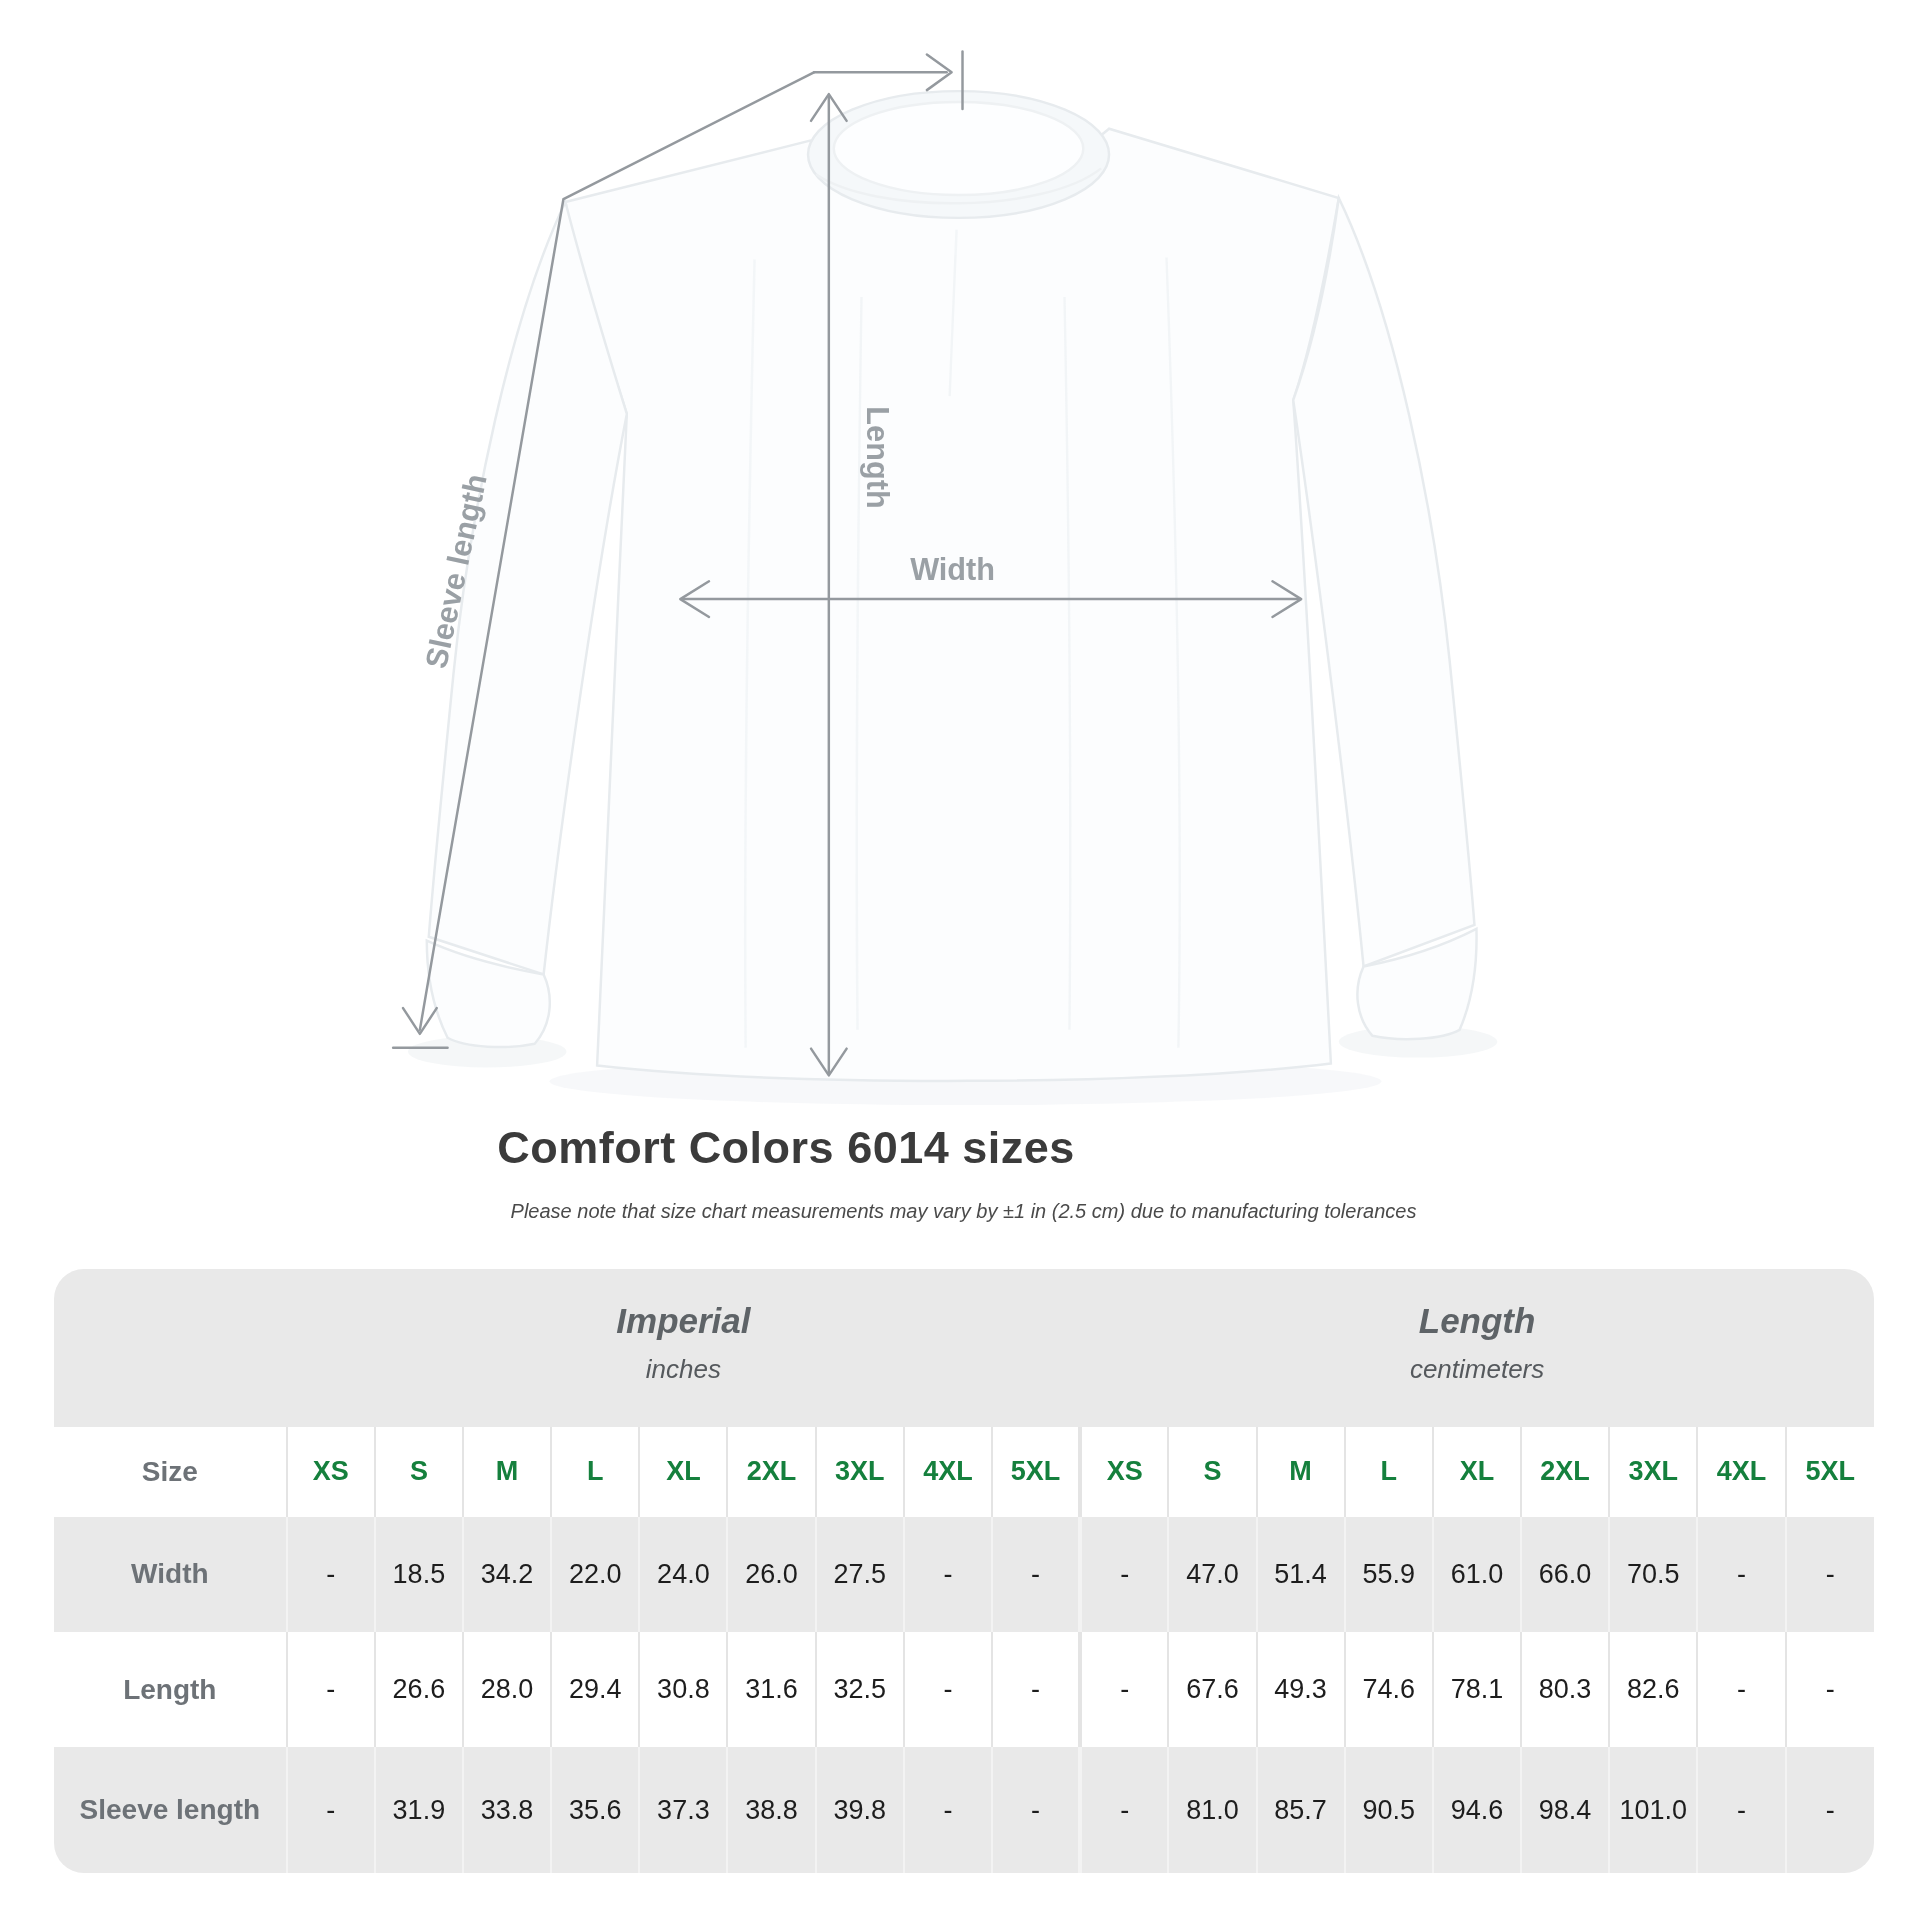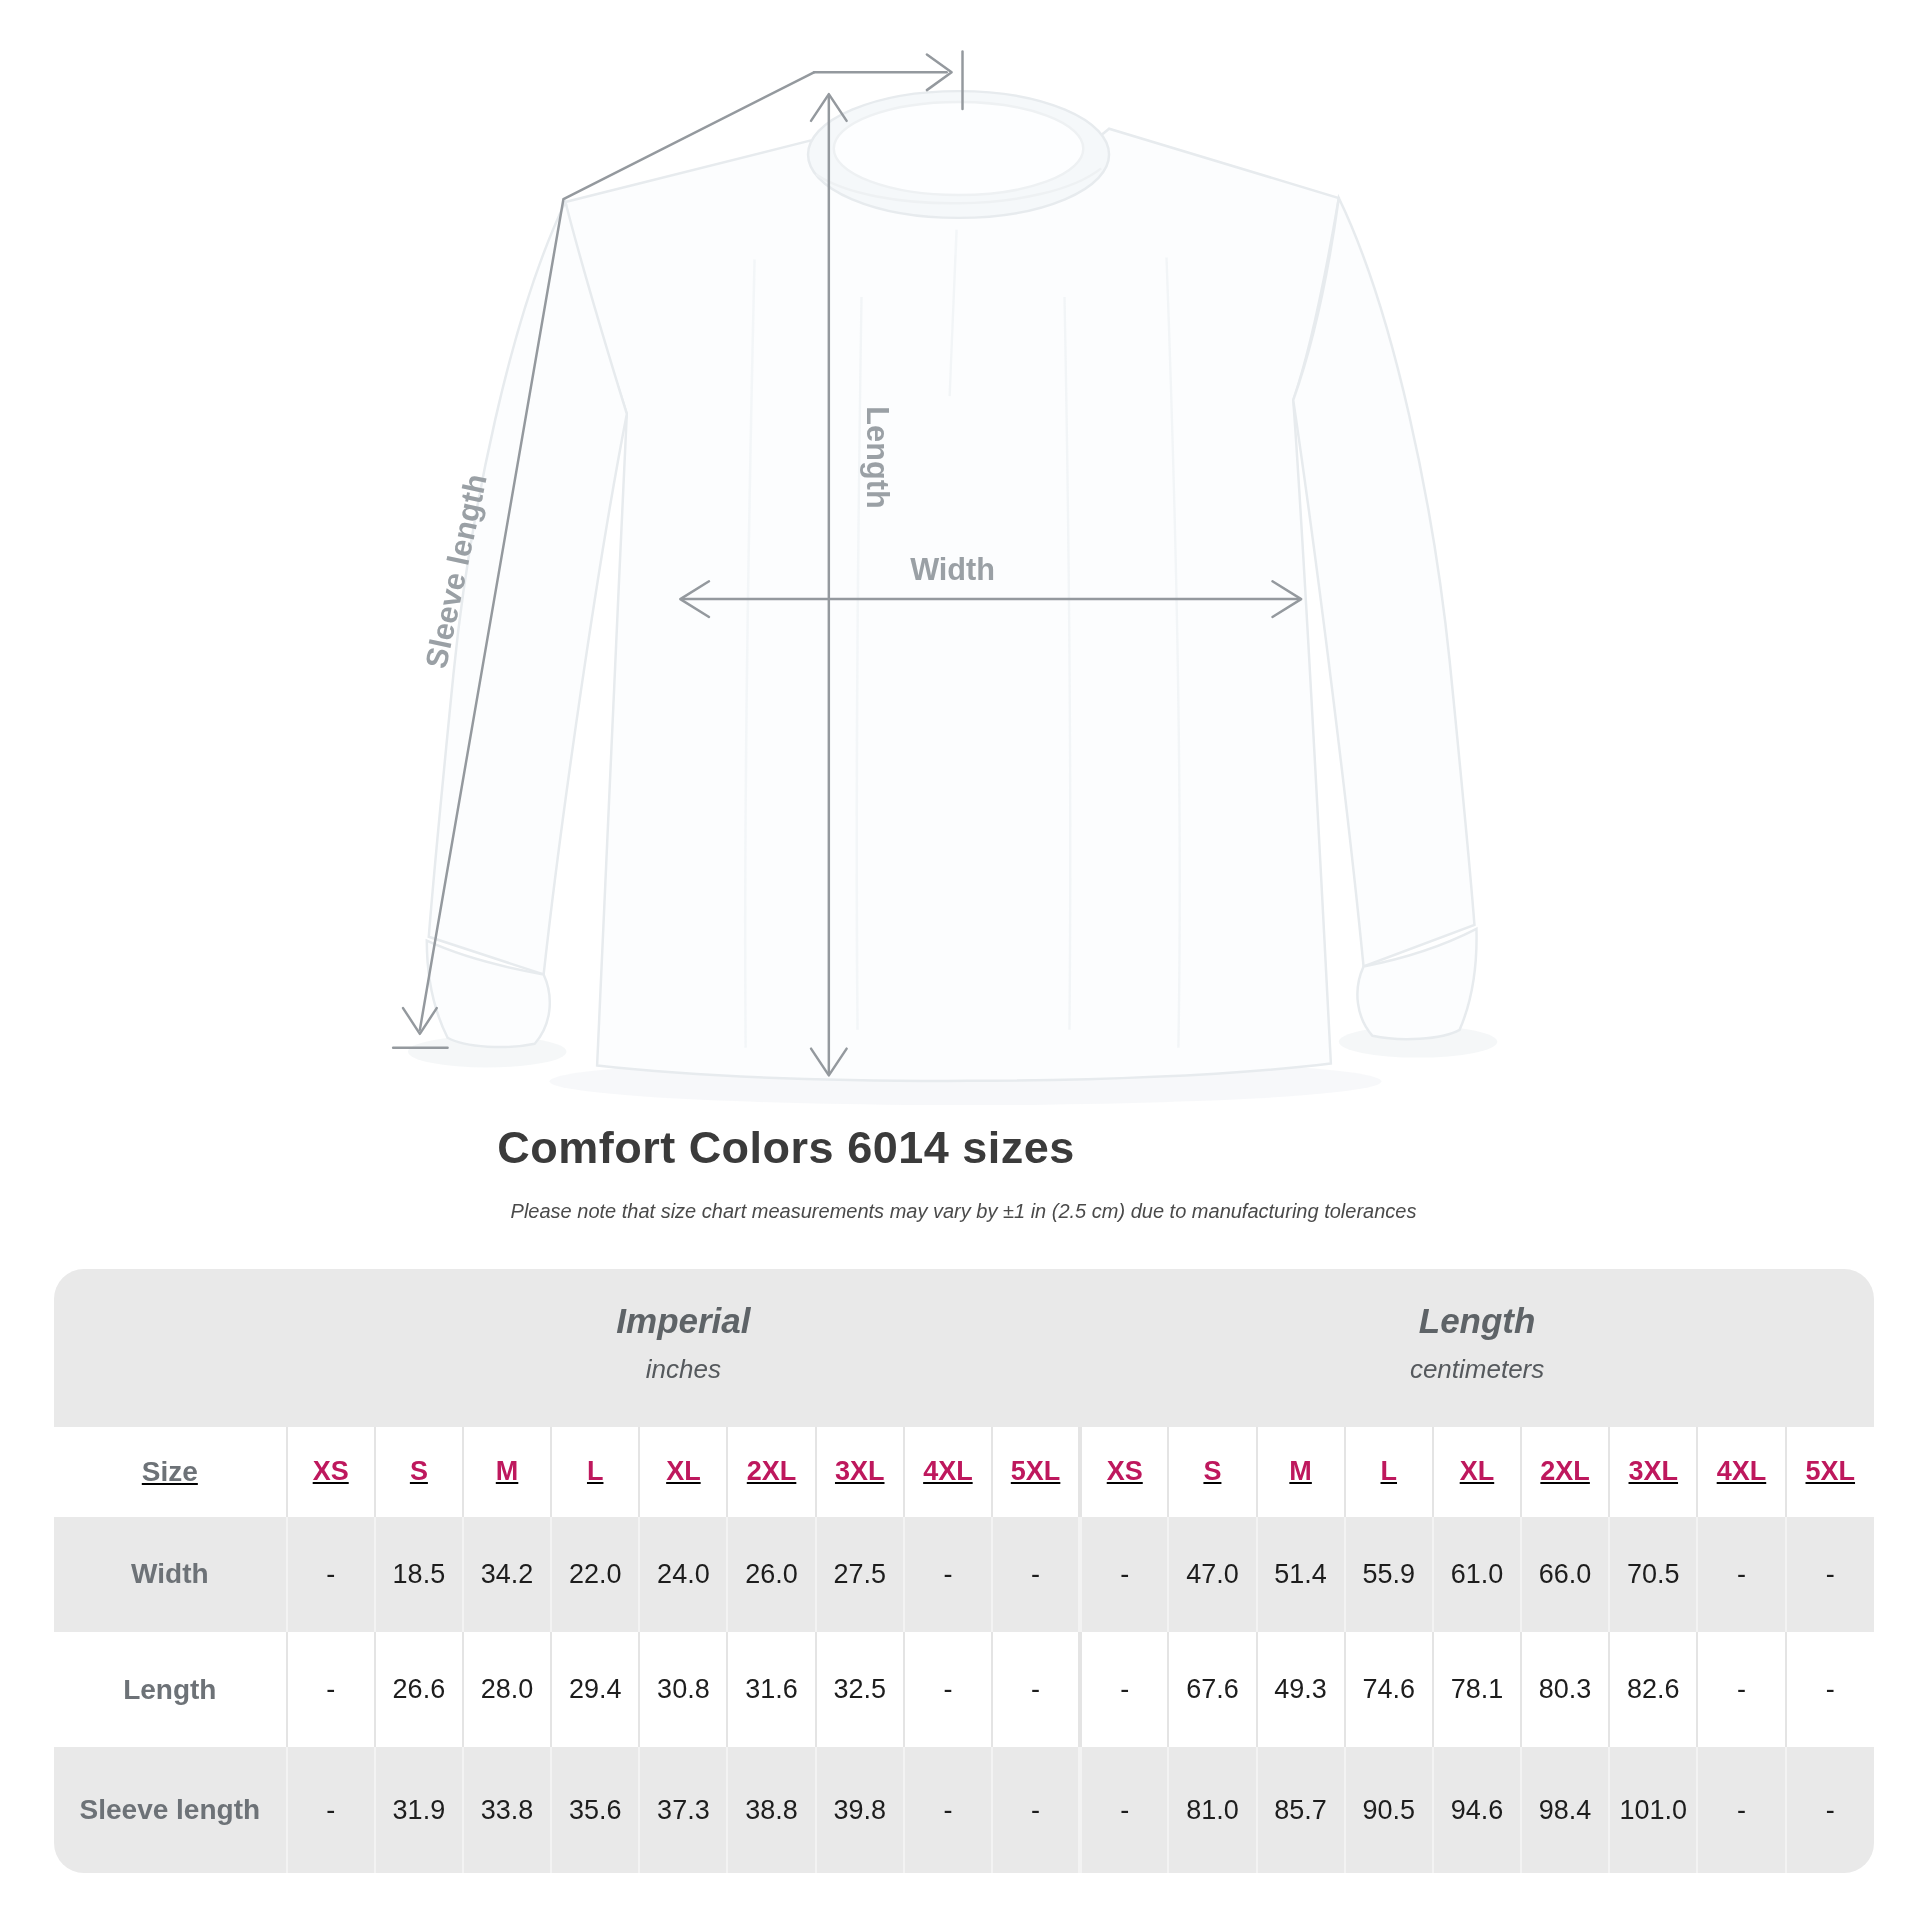--- a/index.html
+++ b/index.html
@@ -17,30 +17,30 @@
          border-radius:30px;overflow:hidden;background:#ffffff;}
   table.size-table{width:100%;height:100%;border-collapse:collapse;table-layout:fixed;}
   col.c-label{width:12.78%;}
   col.c-size{width:4.845%;}
 
   tr.group-row td{background:#e9e9e9;vertical-align:top;text-align:center;padding-top:30px;}
   tr.group-row{height:158px;}
   .g-label{font-size:35px;font-weight:bold;font-style:italic;color:#5e6367;line-height:44px;}
   .g-unit{font-size:26px;font-style:italic;color:#55595d;line-height:32px;margin-top:10px;}
 
-  tr.head-row{height:85px;text-decoration:underline;}
+  tr.head-row{height:85px;}
   tr.head-row td{background:#ffffff;}
   tr.data-row{height:109px;}
   tr.data-row:last-child{height:119px;}
   tr.gray-row td{background:#e9e9e9;}
   tr.white-row td{background:#ffffff;}
 
   td{text-align:center;vertical-align:middle;}
   td.row-label{font-size:28px;font-weight:bold;color:#6d7277;}
-  td.size-cell{font-size:27px;font-weight:bold;color:#be185d;}
+  td.size-cell{font-size:27px;font-weight:bold;color:#15803d;}
   td.value-cell{font-size:27px;color:#1d1d1d;}
 
   
   tr.head-row td + td, tr.white-row td + td{border-left:2px solid #e4e4e4;}
   tr.gray-row td + td{border-left:2px solid #f3f3f3;}
   tr.head-row td.mid, tr.white-row td.mid{border-left-width:4px;}
   tr.gray-row td.mid{border-left-width:4px;}
 </style>
 </head>
 <body>

